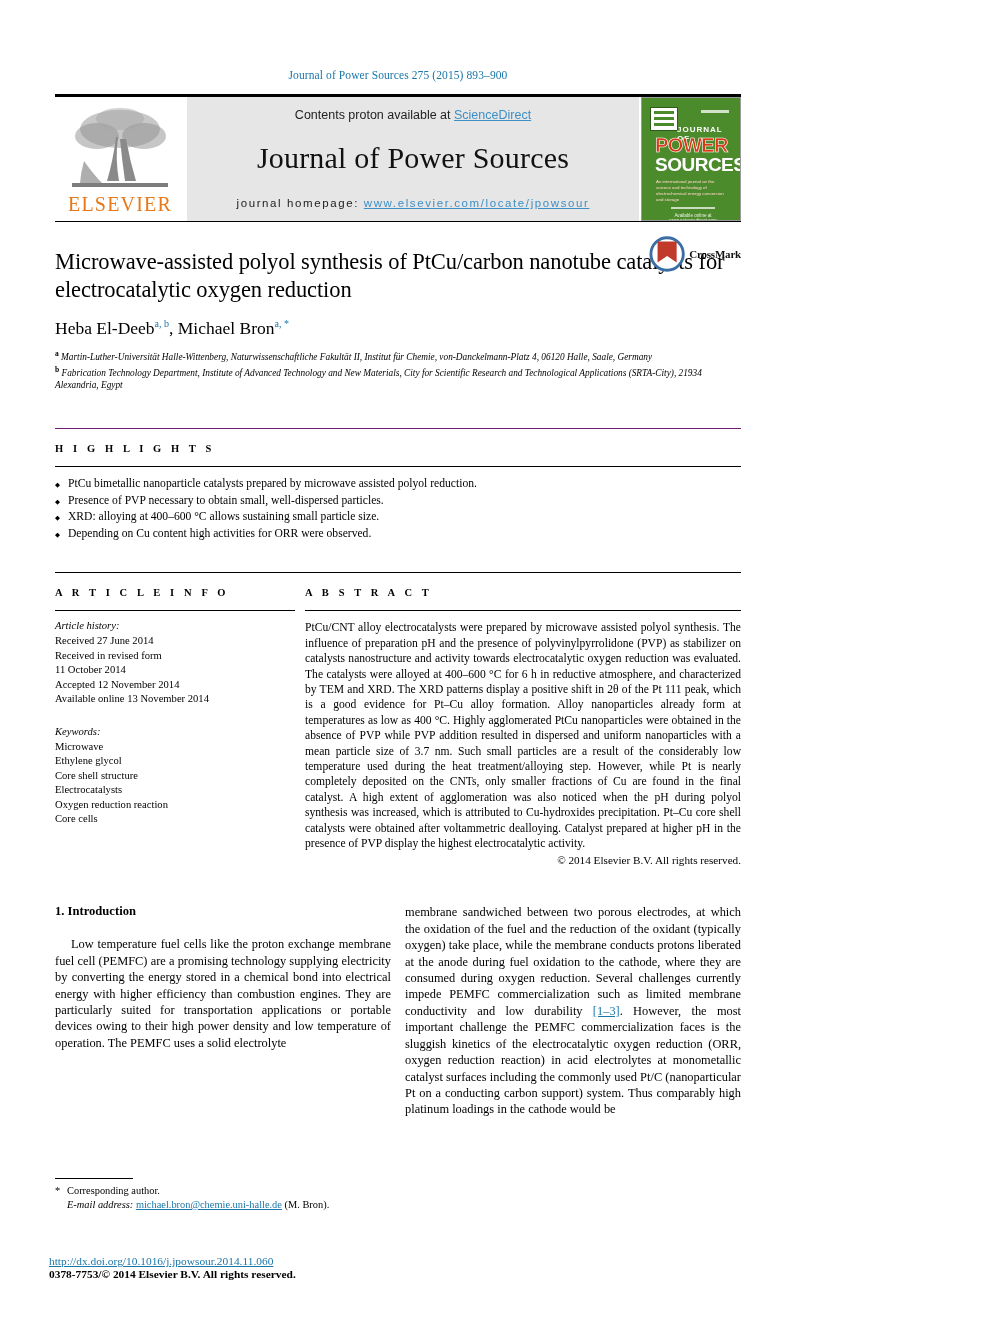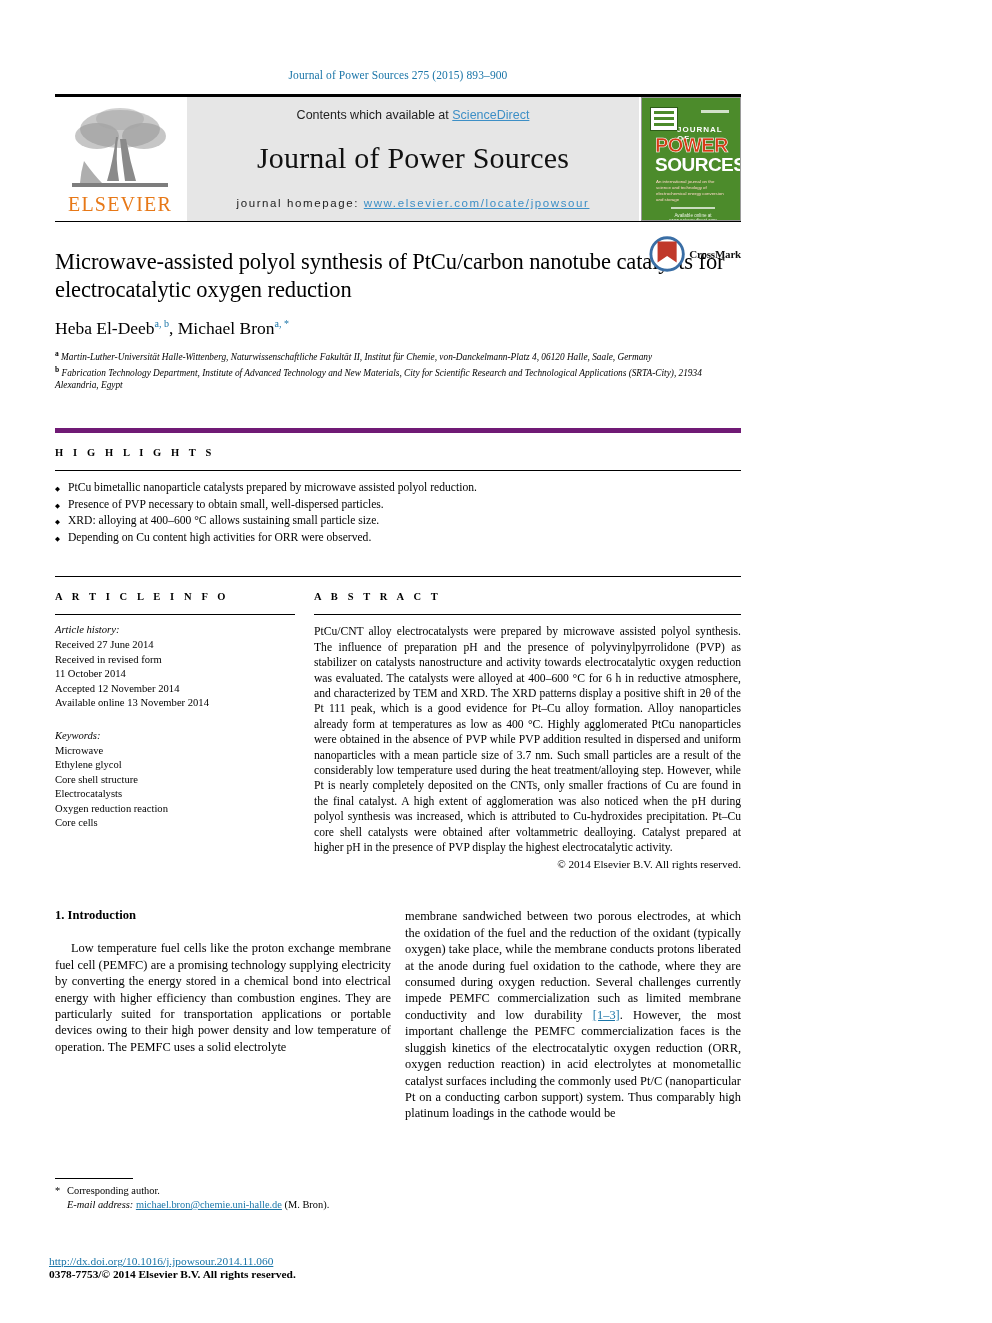--- a/index.html
+++ b/index.html
@@ -194,21 +194,21 @@
   
   .section-head {
     font-family: "Liberation Serif", serif;
     font-weight: bold;
     font-size: 10.5px;
     letter-spacing: 3.6px;
     color: #000;
   }
   .highlights {
     margin: 36px 55px 0 55px;
-    border-top: 5px solid #701a75;
+    border-top: 1px solid #701a75;
     padding-top: 14px;
   }
   .hl-rule {
     border-top: 1px solid #000;
     margin-top: 12px;
     margin-bottom: 9px;
   }
   .hl-list { list-style: none; margin: 0; padding: 0; }
   .hl-list li {
     font-family: "Liberation Serif", serif;
@@ -226,21 +226,21 @@
     font-size: 6.5px;
     line-height: 17px;
   }
 
   
   .info-abstract {
     margin: 30px 55px 0 55px;
     border-top: 1px solid #000;
     padding-top: 14px;
     display: flex;
-    gap: 9px;
+    gap: 0;
   }
   .col-info {
     width: 250px;
     flex: 0 0 250px;
     padding-right: 10px;
     box-sizing: border-box;
   }
   .col-abstract {
     flex: 1 1 auto;
   }
@@ -363,21 +363,21 @@
             <path d="M62 36 q4 22 10 42 l-11 0 q-3 -21 -5 -42 z" fill="#8a8a8a"></path>
             <path d="M20 58 q10 14 18 22 l-22 0 q1 -12 4 -22 z" fill="#9a9a9a" opacity="0.8"></path>
             <rect x="8" y="80" width="96" height="4" fill="#7d7d7d"></rect>
           </g>
         </svg>
         <div class="elsevier-word">ELSEVIER</div>
       </div>
 
       <div class="journal-band">
         <div class="contents-line">
-          <span>Contents which available at </span><a class="sd" href="#">ScienceDirect</a>
+          <span>Contents proton available at </span><a class="sd" href="#">ScienceDirect</a>
         </div>
         <div class="journal-name">Journal of Power Sources</div>
         <div class="homepage-line">
           <span>journal homepage: </span><a class="url" href="#">www.elsevier.com/locate/jpowsour</a>
         </div>
       </div>
 
       <div class="cover-thumb">
         <div class="cover-pad">
           <div class="cover-badge">

